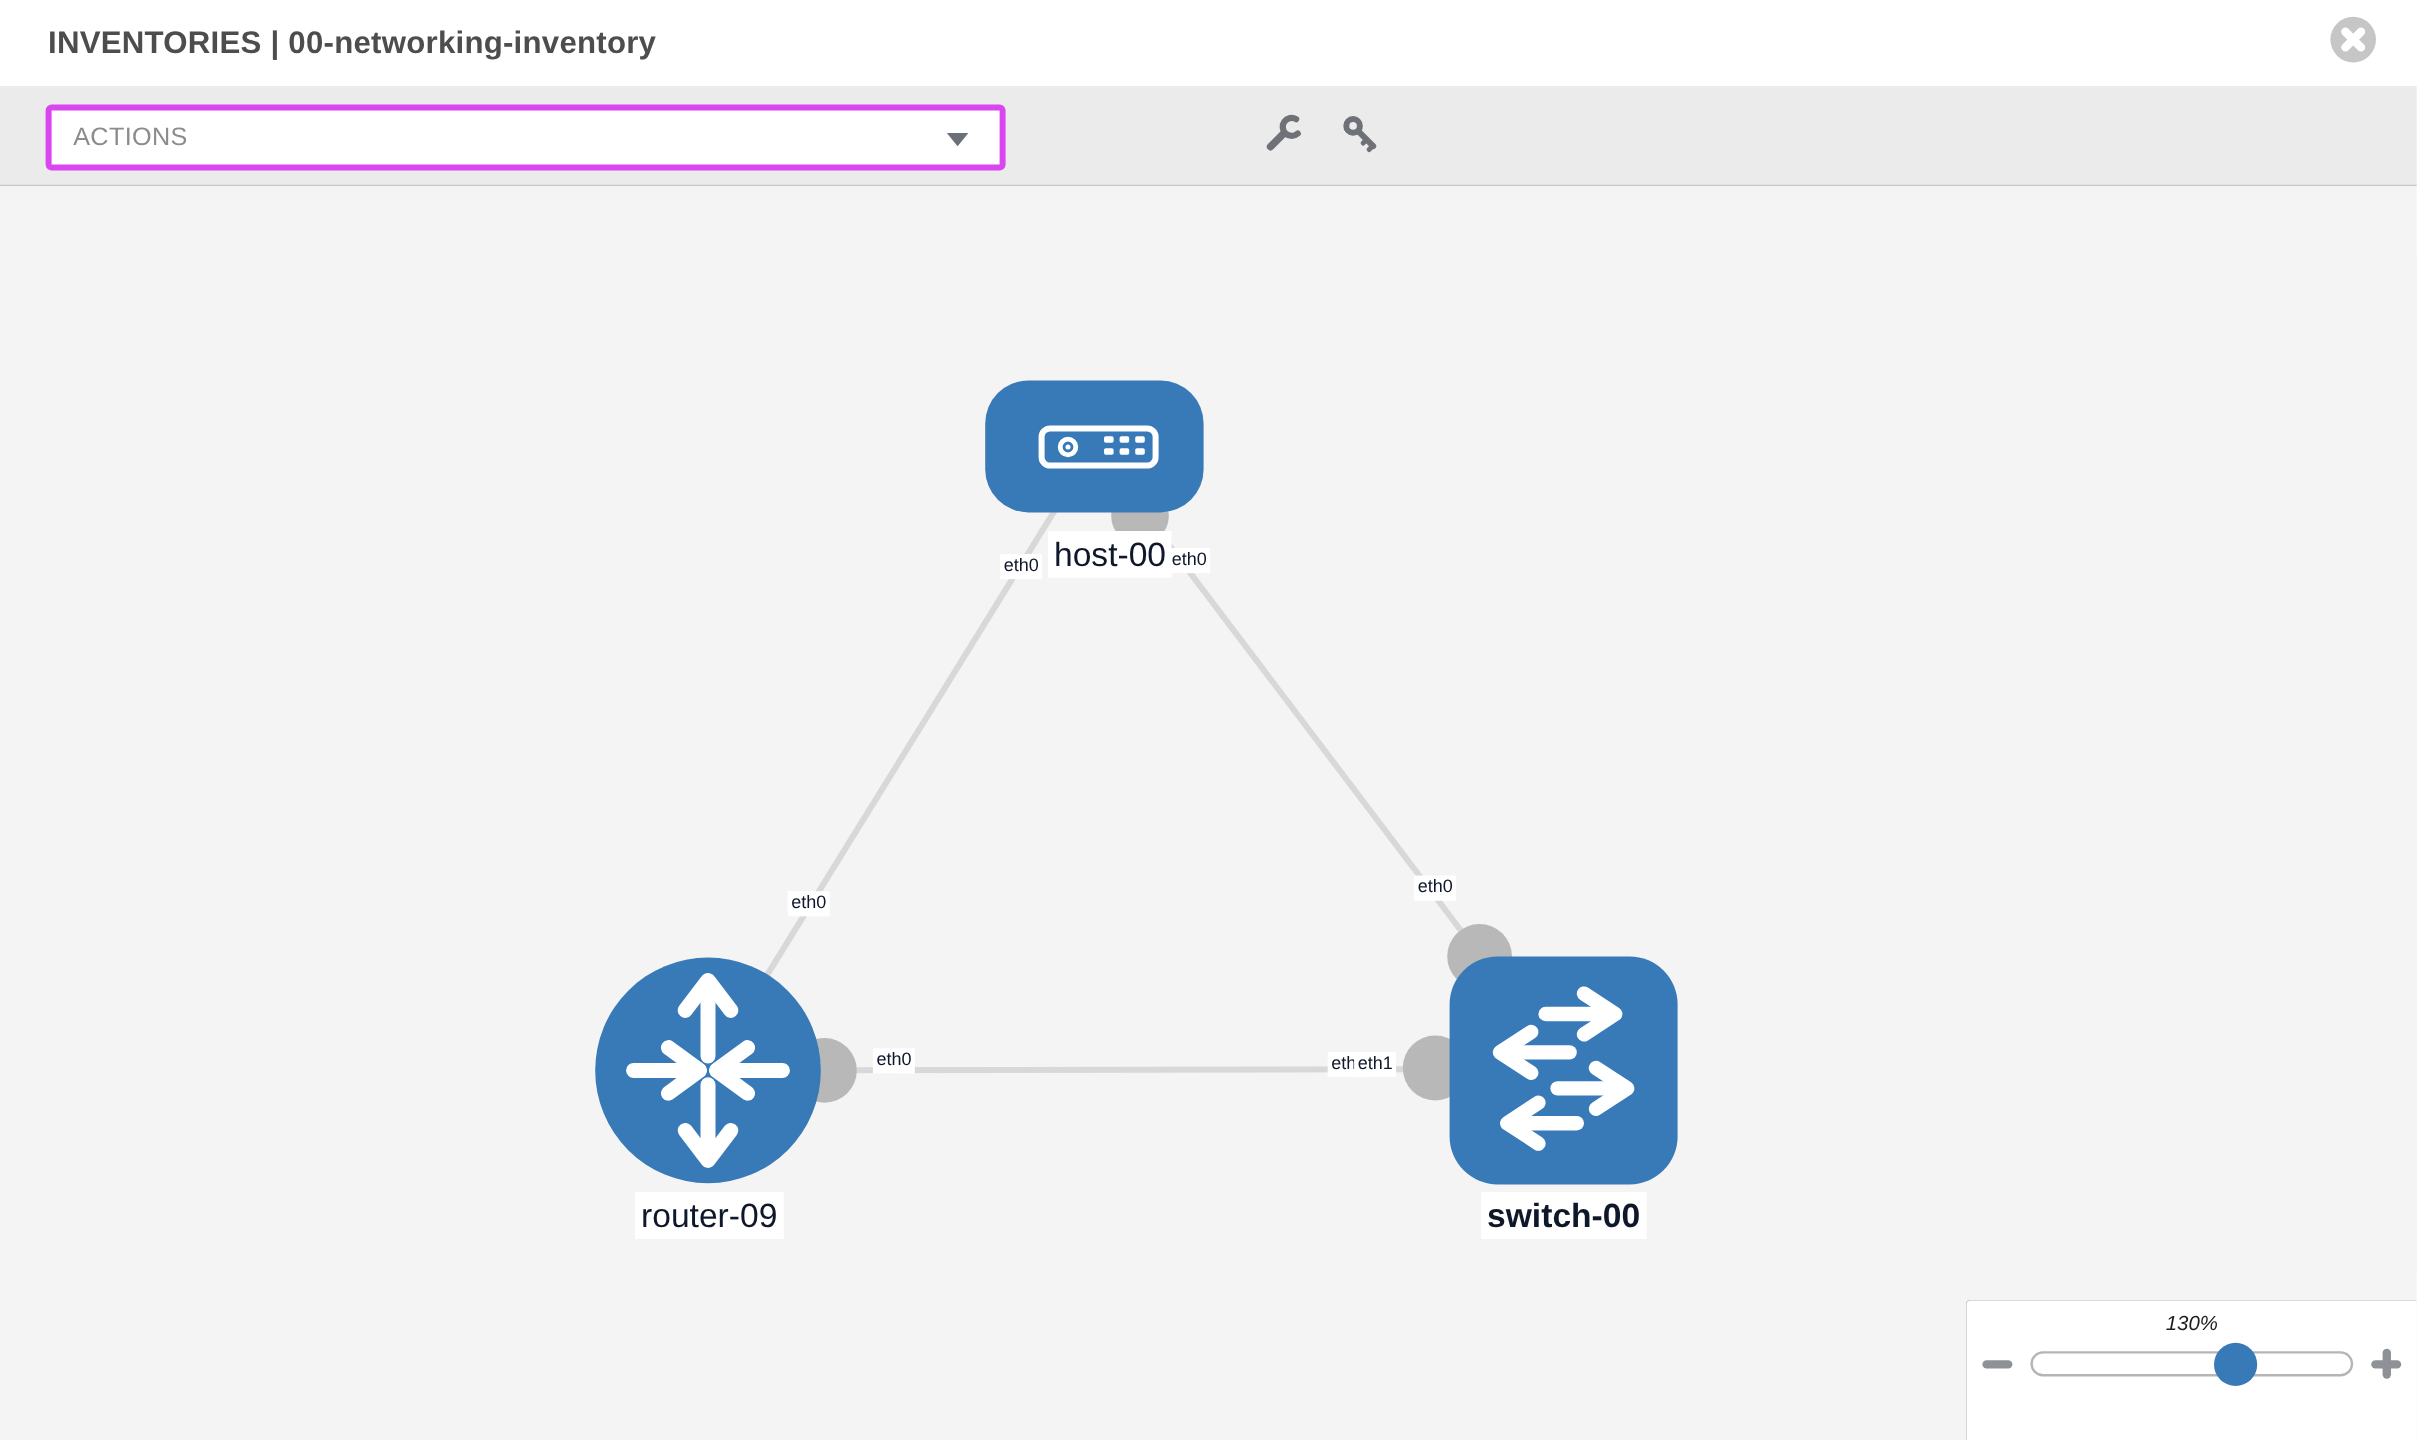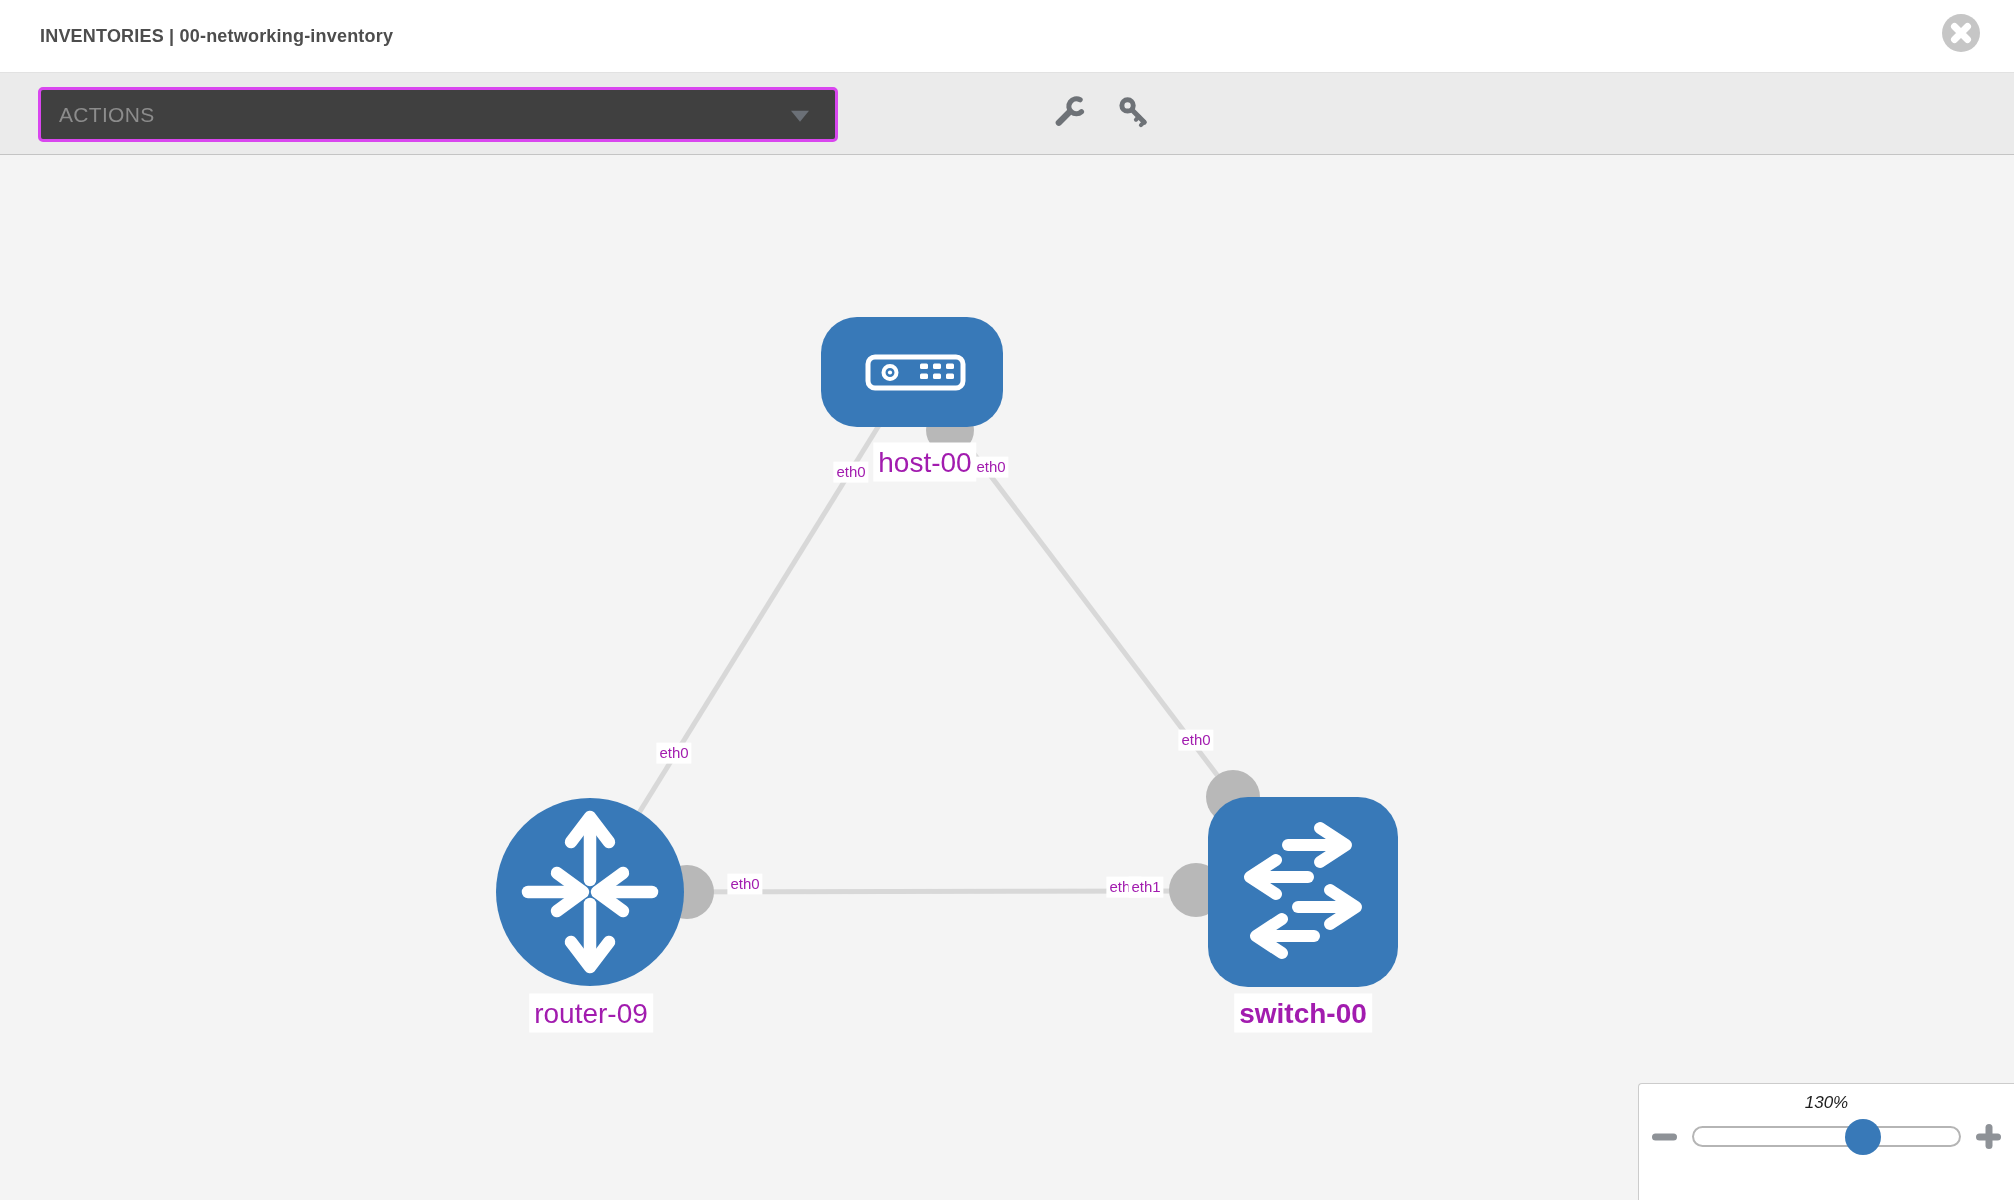--- a/index.html
+++ b/index.html
@@ -6,35 +6,35 @@
   html, body { width: 2014px; height: 1200px; overflow: hidden; background: #fff; }
   body { font-family: "Liberation Sans", sans-serif; }
 
   
   .header {
     position: relative; height: 73px; background: #ffffff;
     border-bottom: 1px solid #e2e2e2;
   }
   .page-title {
     position: absolute; left: 40px; top: 50%; transform: translateY(-50%);
-    font-size: 18px; font-weight: 700; color: #4d4d4d; letter-spacing: .2px;
+    font-size: 26px; font-weight: 700; color: #4d4d4d; letter-spacing: .2px;
   }
   .close-btn {
     position: absolute; right: 33px; top: 13px; width: 40px; height: 40px;
     cursor: pointer;
   }
 
   
   .toolbar {
     position: relative; height: 82px; background: #ebebeb;
     border-bottom: 1px solid #c4c4c4;
   }
   .select-box {
-    position: absolute; top: 14px; height: 55px; background: #404040;
-    border: 3px solid #d946ef; border-radius: 5px;
+    position: absolute; top: 14px; height: 55px; background: #ffffff;
+    border: 5px solid #d946ef; border-radius: 5px;
     display: flex; align-items: center; cursor: pointer;
   }
   .select-box .ph {
     padding-left: 18px; font-size: 21px; color: #8c8c8c; letter-spacing: .3px;
   }
   .caret {
     position: absolute; right: 26px; top: 50%; transform: translateY(-38%);
     width: 0; height: 0;
     border-left: 9px solid transparent; border-right: 9px solid transparent;
     border-top: 11px solid #6b7077;
@@ -46,21 +46,21 @@
   .key-pos    { left: 1116px; }
 
   
   .canvas {
     position: relative; height: 1045px; background: #f4f4f4; overflow: hidden;
   }
   .topo-svg { position: absolute; left: 0; top: 0; }
 
   .topo-label {
     position: absolute; transform: translate(-50%, -50%);
-    background: #ffffff; color: #a21caf; white-space: nowrap;
+    background: #ffffff; color: #0f172a; white-space: nowrap;
     line-height: 1.25; padding: 1px 3px;
   }
   .node-label  { font-size: 28px; z-index: 6; padding: 2px 5px; }
   .iface-label { font-size: 15px; z-index: 4; }
   .iface-front { z-index: 5; }
 
   
   .zoom-panel {
     position: absolute; right: 0; bottom: 0; width: 376px; height: 117px;
     background: #ffffff; border: 1px solid #cccccc; border-right: none; border-bottom: none;

